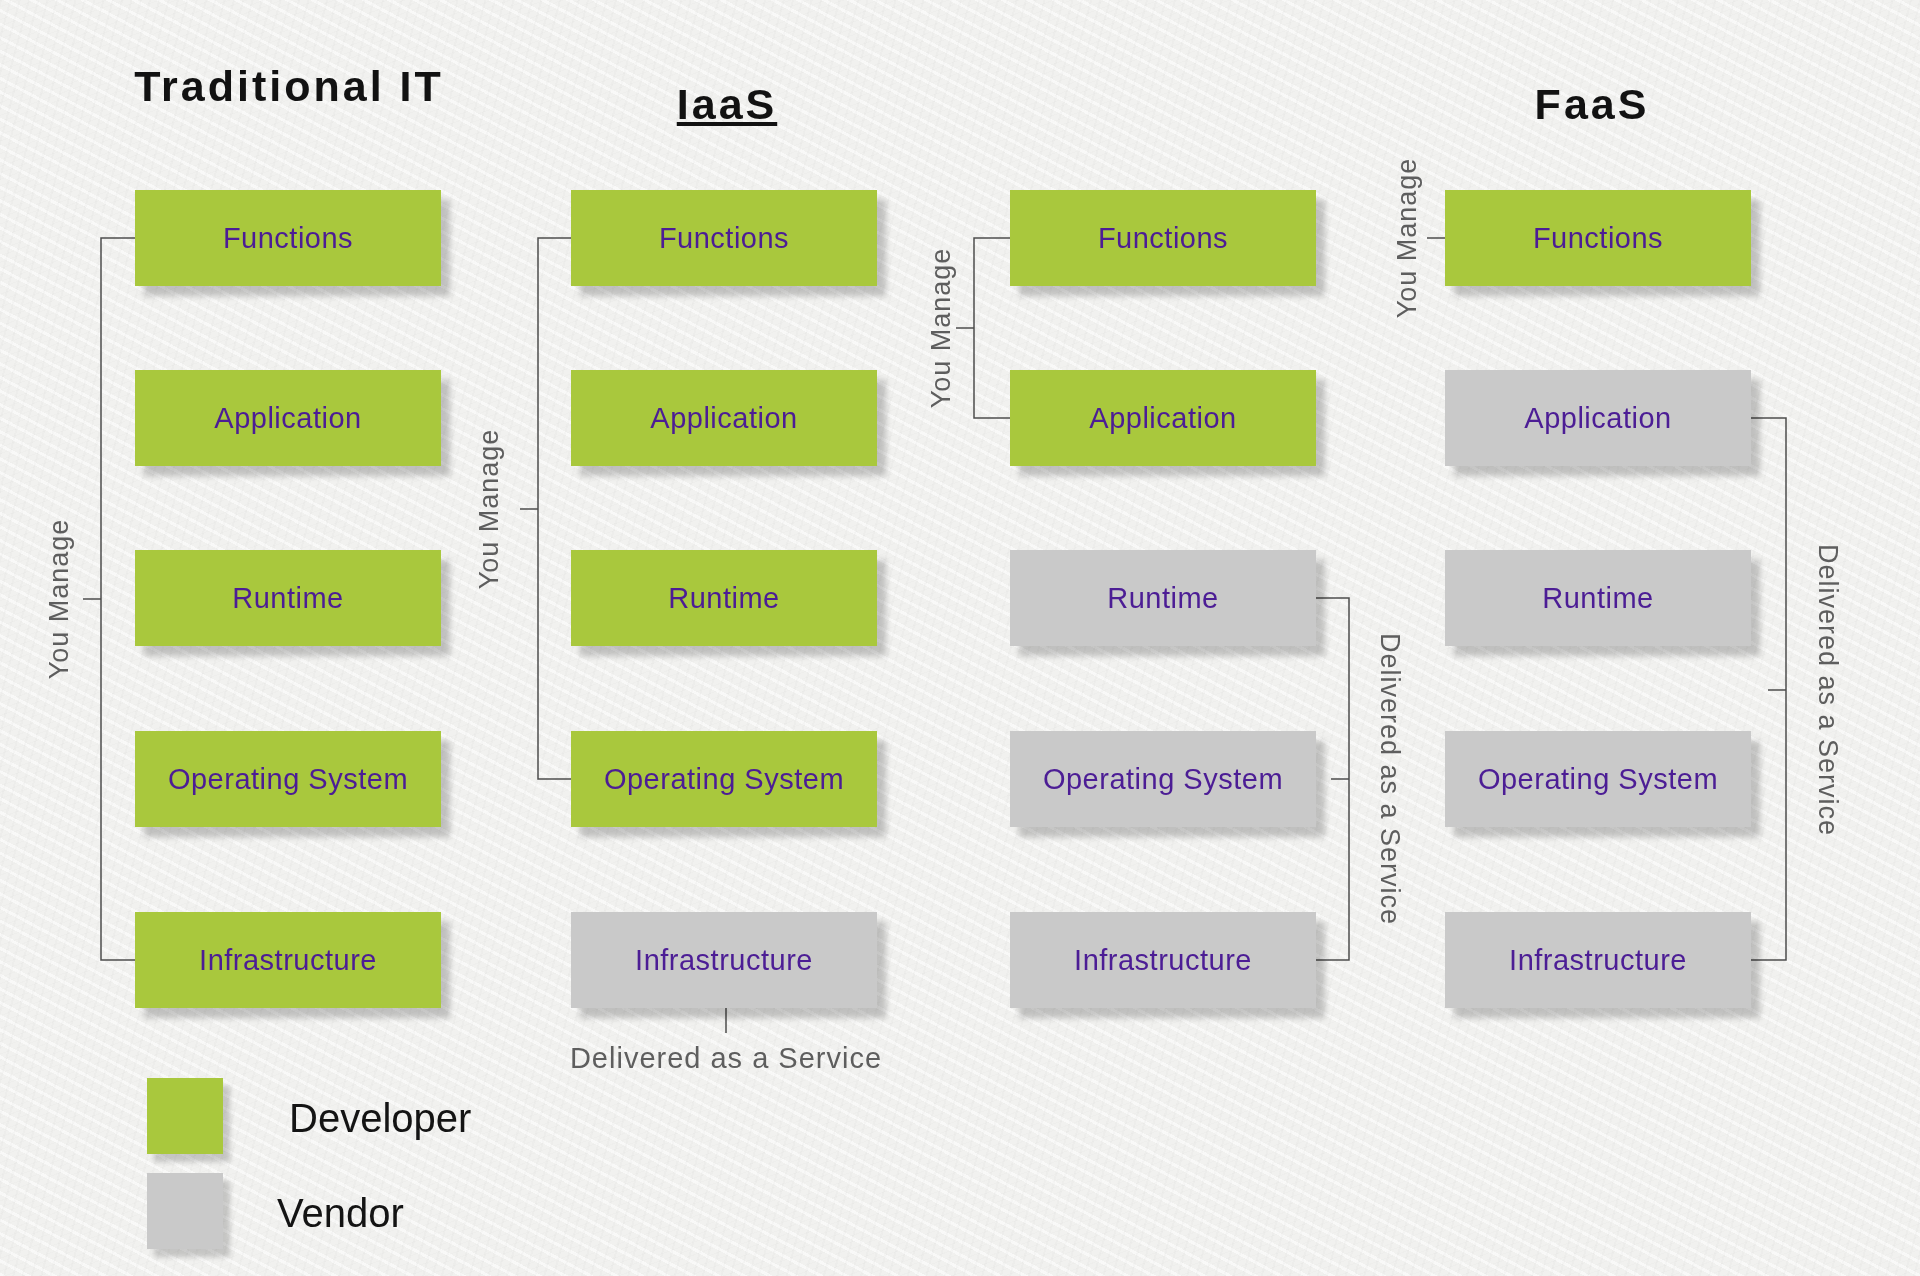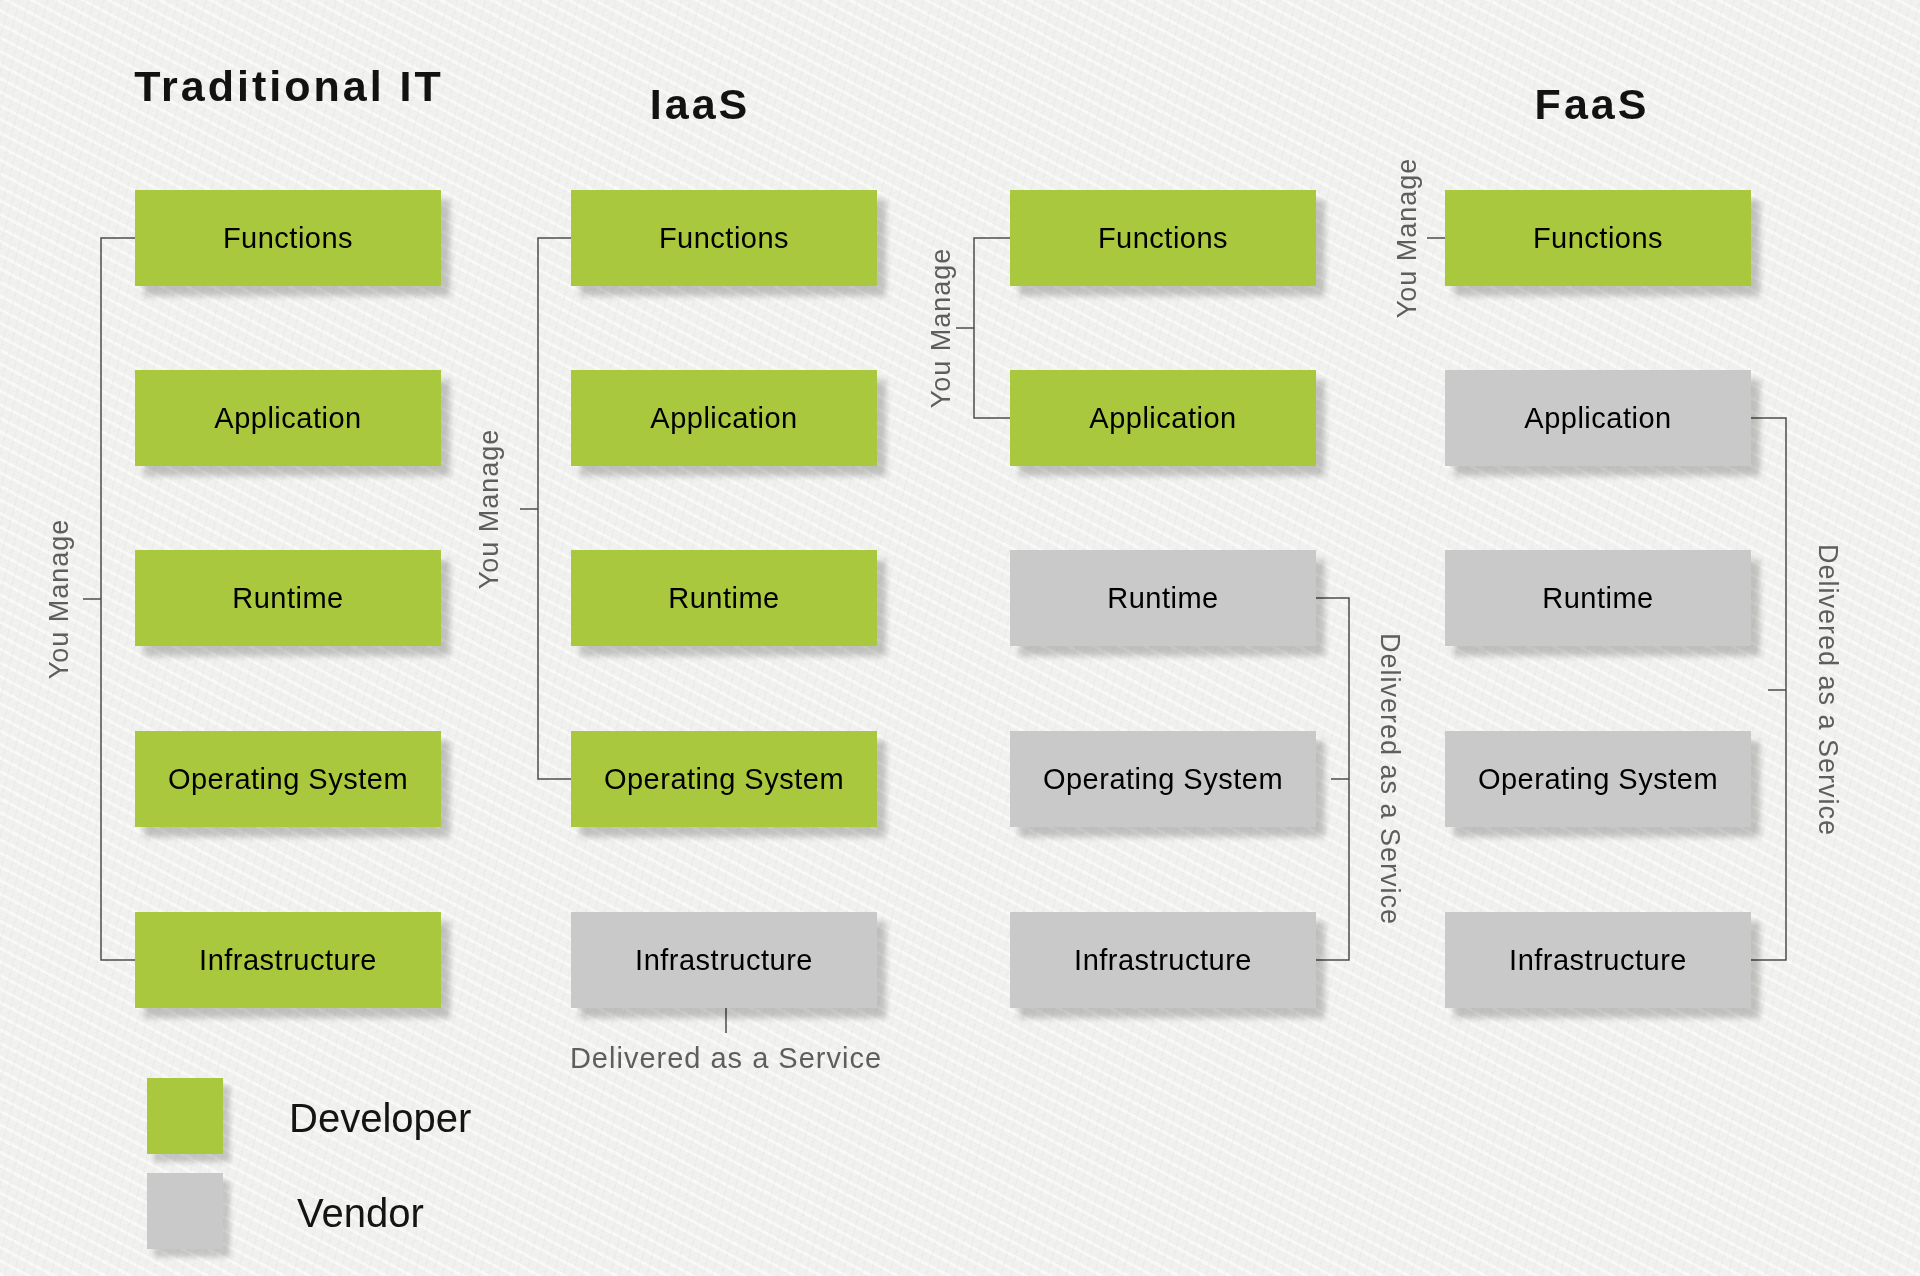--- a/index.html
+++ b/index.html
@@ -23,21 +23,21 @@
     letter-spacing:3px;
     color:#121212;
     white-space:nowrap;
   }
   .box{
     position:absolute;
     width:306px;height:96px;
     display:flex;align-items:center;justify-content:center;
     font-size:29px;
     letter-spacing:0.5px;
-    color:#000000;
+    color:#4c1d95;
     box-shadow:9px 10px 6px rgba(0,0,0,0.20);
     white-space:nowrap;
   }
   .vlabel{
     position:absolute;
     font-size:27px;
     color:#5e5e5e;
     white-space:nowrap;
     letter-spacing:1px;
   }
@@ -75,21 +75,21 @@
     <path d="M135 238 H101 V960 H135 M101 599 H83" fill="none" stroke="#4d4d4d" stroke-width="1.5"></path>
     <path d="M571 238 H538 V779 H571 M538 509 H520" fill="none" stroke="#4d4d4d" stroke-width="1.5"></path>
     <path d="M1010 238 H974 V418 H1010 M974 328 H956" fill="none" stroke="#4d4d4d" stroke-width="1.5"></path>
     <path d="M1445 238 H1427" fill="none" stroke="#4d4d4d" stroke-width="1.5"></path>
     <path d="M1316 598 H1349 V960 H1316 M1349 779 H1331" fill="none" stroke="#4d4d4d" stroke-width="1.5"></path>
     <path d="M1751 418 H1786 V960 H1751 M1786 690 H1768" fill="none" stroke="#4d4d4d" stroke-width="1.5"></path>
     <path d="M726 1008 V1033" fill="none" stroke="#4d4d4d" stroke-width="1.5"></path>
   </svg>
 
   <div class="col-header" style="left:59px;top:62px;">Traditional IT</div>
-  <div class="col-header" style="left:470px;top:80px;">IaaS</div>
+  <div class="col-header" style="left:497px;top:80px;text-decoration:underline;">IaaS</div>
   <div class="col-header" style="left:1362px;top:80px;">FaaS</div>
 
   <div class="box" style="left: 135px; top: 190px; background: rgb(169, 200, 61);">Functions</div>
   <div class="box" style="left: 135px; top: 370px; background: rgb(169, 200, 61);">Application</div>
   <div class="box" style="left: 135px; top: 550px; background: rgb(169, 200, 61);">Runtime</div>
   <div class="box" style="left: 135px; top: 731px; background: rgb(169, 200, 61);">Operating System</div>
   <div class="box" style="left: 135px; top: 912px; background: rgb(169, 200, 61);">Infrastructure</div>
 
   <div class="box" style="left: 571px; top: 190px; background: rgb(169, 200, 61);">Functions</div>
   <div class="box" style="left: 571px; top: 370px; background: rgb(169, 200, 61);">Application</div>
@@ -114,16 +114,16 @@
   <div class="vlabel up" style="left:941px;top:328px;">You Manage</div>
   <div class="vlabel up" style="left:1407px;top:238px;">You Manage</div>
   <div class="vlabel down" style="left:1389px;top:779px;">Delivered as a Service</div>
   <div class="vlabel down" style="left:1827px;top:690px;">Delivered as a Service</div>
   <div class="hlabel" style="left:726px;top:1058px;">Delivered as a Service</div>
 
   <div>
     <div class="swatch" style="left: 147px; top: 1078px; background: rgb(169, 200, 61);"></div>
     <div class="legend-label" style="left:252px;top:1118px;">Developer</div>
     <div class="swatch" style="left: 147px; top: 1173px; background: rgb(201, 201, 201);"></div>
-    <div class="legend-label" style="left:260px;top:1213px;">Vendor</div>
+    <div class="legend-label" style="left:240px;top:1213px;">Vendor</div>
   </div>
 
 </div>
 
 </body></html>

